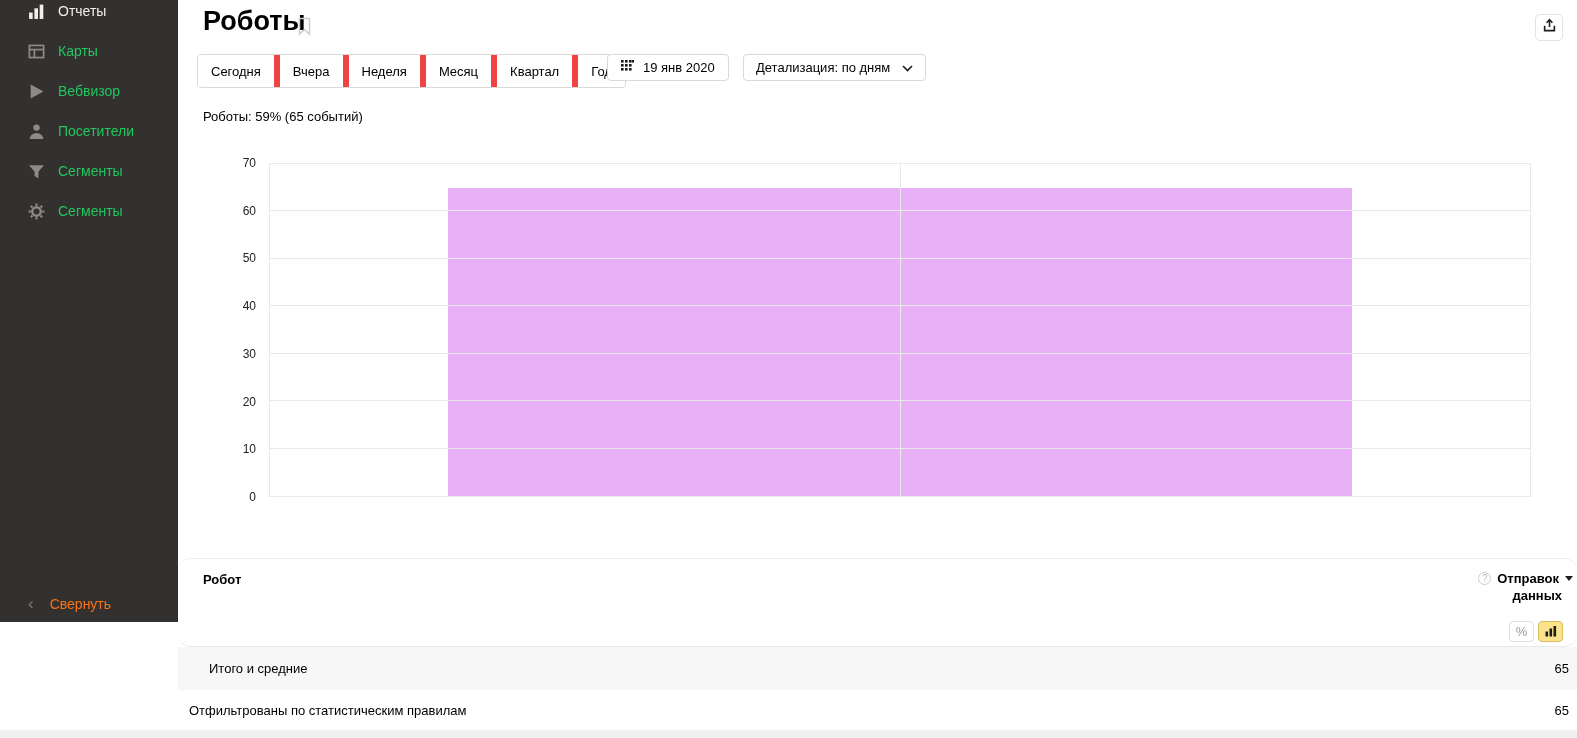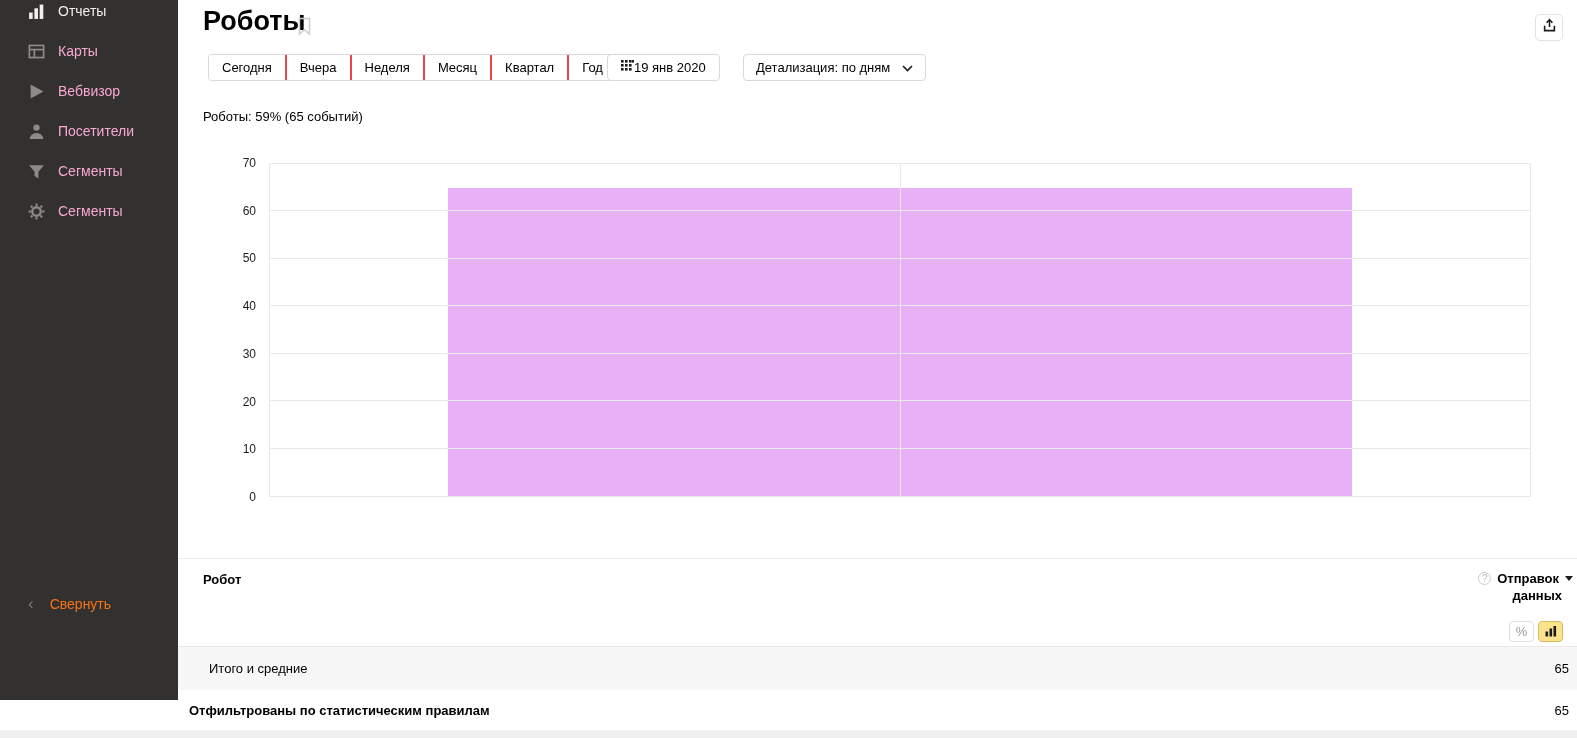--- a/index.html
+++ b/index.html
@@ -1,72 +1,72 @@
 <!DOCTYPE html>
 <html><head>
 <meta charset="utf-8">
 <style>
   * { margin:0; padding:0; box-sizing:border-box; }
   html,body { width:1577px; height:738px; background:#fff; font-family:"Liberation Sans", sans-serif; color:#000; overflow:hidden; }
   .page { position:relative; width:1577px; height:738px; background:#fff; }
 
   
-  .sidebar { position:absolute; left:0; top:0; width:178px; height:700px; background:#333130; }
+  .sidebar { position:absolute; left:0; top:0; width:178px; height:622px; background:#333130; }
   .nav { position:absolute; top:-9px; left:0; width:100%; }
   .nav-item { height:40px; display:flex; align-items:center; padding-left:27px; cursor:pointer; }
   .nav-icon { width:18px; height:18px; display:flex; align-items:center; justify-content:center; margin-right:13px; }
   .nav-icon svg { display:block; }
-  .nav-label { font-size:14px; color:#f9a8d4; }
+  .nav-label { font-size:14px; color:#22c55e; }
   .nav-item.active .nav-label { color:#f0efee; }
   .collapse { position:absolute; left:0; top:588px; height:32px; display:flex; align-items:center; padding-left:28px; cursor:pointer; }
   .collapse-chevron { color:#7d7b79; font-size:17px; margin-right:16px; }
   .collapse-label { color:#f97316; font-size:14px; }
 
   
   .title { position:absolute; left:203px; top:6px; font-size:27px; color:#000; }
   .bookmark { position:absolute; left:297px; top:17px; }
   .export-btn { position:absolute; left:1535px; top:14px; width:28px; height:27px; border:1px solid #e2e2e2; border-radius:5px; background:#fff; display:flex; align-items:center; justify-content:center; cursor:pointer; }
 
-  .segmented { position:absolute; left:208px; top:54px; height:27px; display:inline-flex; background:#fff; border:1px solid #d9d9d9; border-radius:4px; overflow:hidden; }
+  .segmented { position:absolute; left:197px; top:54px; height:34px; display:inline-flex; background:#fff; border:1px solid #d9d9d9; border-radius:4px; overflow:hidden; }
   .seg-btn { height:100%; display:flex; align-items:center; padding:0 13px; font-size:13px; background:#fff; border:none; cursor:pointer; color:#000; font-family:inherit; }
-  .seg-btn + .seg-btn { border-left:2px solid #ef4444; }
-
-  .date-btn { position:absolute; left:607px; top:54px; height:27px; display:inline-flex; align-items:center; padding:0 13px; background:#fff; border:1px solid #d9d9d9; border-radius:4px; font-size:13px; cursor:pointer; }
+  .seg-btn + .seg-btn { border-left:6px solid #ef4444; }
+
+  .date-btn { position:absolute; left:607px; top:54px; height:27px; display:inline-flex; align-items:center; gap:9px; padding:0 13px; background:#fff; border:1px solid #d9d9d9; border-radius:4px; font-size:13px; cursor:pointer; }
   .detail-btn { position:absolute; left:743px; top:54px; height:27px; display:inline-flex; align-items:center; gap:12px; padding:0 12px; background:#fff; border:1px solid #d9d9d9; border-radius:4px; font-size:13px; cursor:pointer; }
 
   .summary { position:absolute; left:203px; top:109px; font-size:13px; color:#000; }
 
   
   .ylabels { position:absolute; left:180px; top:163px; width:76px; height:334px; }
   .ylabel { position:absolute; right:0; width:76px; text-align:right; font-size:12px; color:#222; }
   .plot { position:absolute; left:269px; top:163px; width:1262px; height:334px; border:1px solid #e9e9e9; background:#fff; }
   .gridline-h { position:absolute; left:0; width:100%; height:1px; background:#e9e9e9; }
   .gridline-v { position:absolute; top:0; bottom:0; width:1px; background:#e9e9e9; }
   .bar { position:absolute; bottom:0; }
   .xlabel { position:absolute; left:269px; top:504px; width:1262px; text-align:center; font-size:12px; }
 
   
   .table { position:absolute; left:178px; top:558px; width:1399px; }
-  .thead { position:relative; height:89px; border-top:1px solid #ececec; border-bottom:1px solid #e8e8e8; background:#fff; }
+  .thead { position:relative; height:89px; border-top:1px solid #ececec; border-bottom:1px solid #e8e8e8; background:#fff;border-radius:13px; }
   .th-robot { position:absolute; left:25px; top:13px; font-size:13px; font-weight:bold; }
   .th-metric { position:absolute; right:4px; top:12px; text-align:right; font-size:13px; font-weight:bold; }
   .th-metric-line1 { display:flex; align-items:center; justify-content:flex-end; gap:6px; }
   .th-metric-line2 { margin-top:2px; margin-right:11px; }
   .sort-caret { width:0; height:0; border-left:4px solid transparent; border-right:4px solid transparent; border-top:5px solid #1c1c1c; display:inline-block; }
   .qmark { width:13px; height:13px; border:1px solid #ccc; border-radius:50%; color:#bbb; font-size:10px; font-weight:normal; display:flex; align-items:center; justify-content:center; }
   .toggles { position:absolute; right:14px; bottom:4px; display:flex; gap:4px; }
   .toggle-btn { width:25px; height:21px; border-radius:4px; display:flex; align-items:center; justify-content:center; cursor:pointer; }
   .toggle-percent { background:#fff; border:1px solid #e0e0e0; color:#9a9a9a; font-size:13px; }
   .toggle-bars { border:1px solid #d8bd5f; }
   .vdivider { position:absolute; left:1290px; top:0; width:1px; height:173px; background:#e8e8e8; }
   .row { position:relative; font-size:13px; display:flex; align-items:center; }
   .row-totals { height:43px; background:#f7f7f7; }
   .row-filtered { height:41px; background:#fff; border-bottom:1px solid #e5e5e5; }
   .row-label-totals { padding-left:31px; }
-  .row-label-filtered { padding-left:11px;font-weight:bold; }
+  .row-label-filtered { padding-left:11px; }
   .row-value { position:absolute; right:8px; top:0; height:100%; display:flex; align-items:center; font-size:13px; }
 
   .bottom-strip { position:absolute; left:0; top:730px; width:1577px; height:8px; background:#f0f0f0; }
 </style>
 </head>
 <body>
 
 <div class="page">
 
   <aside class="sidebar">

